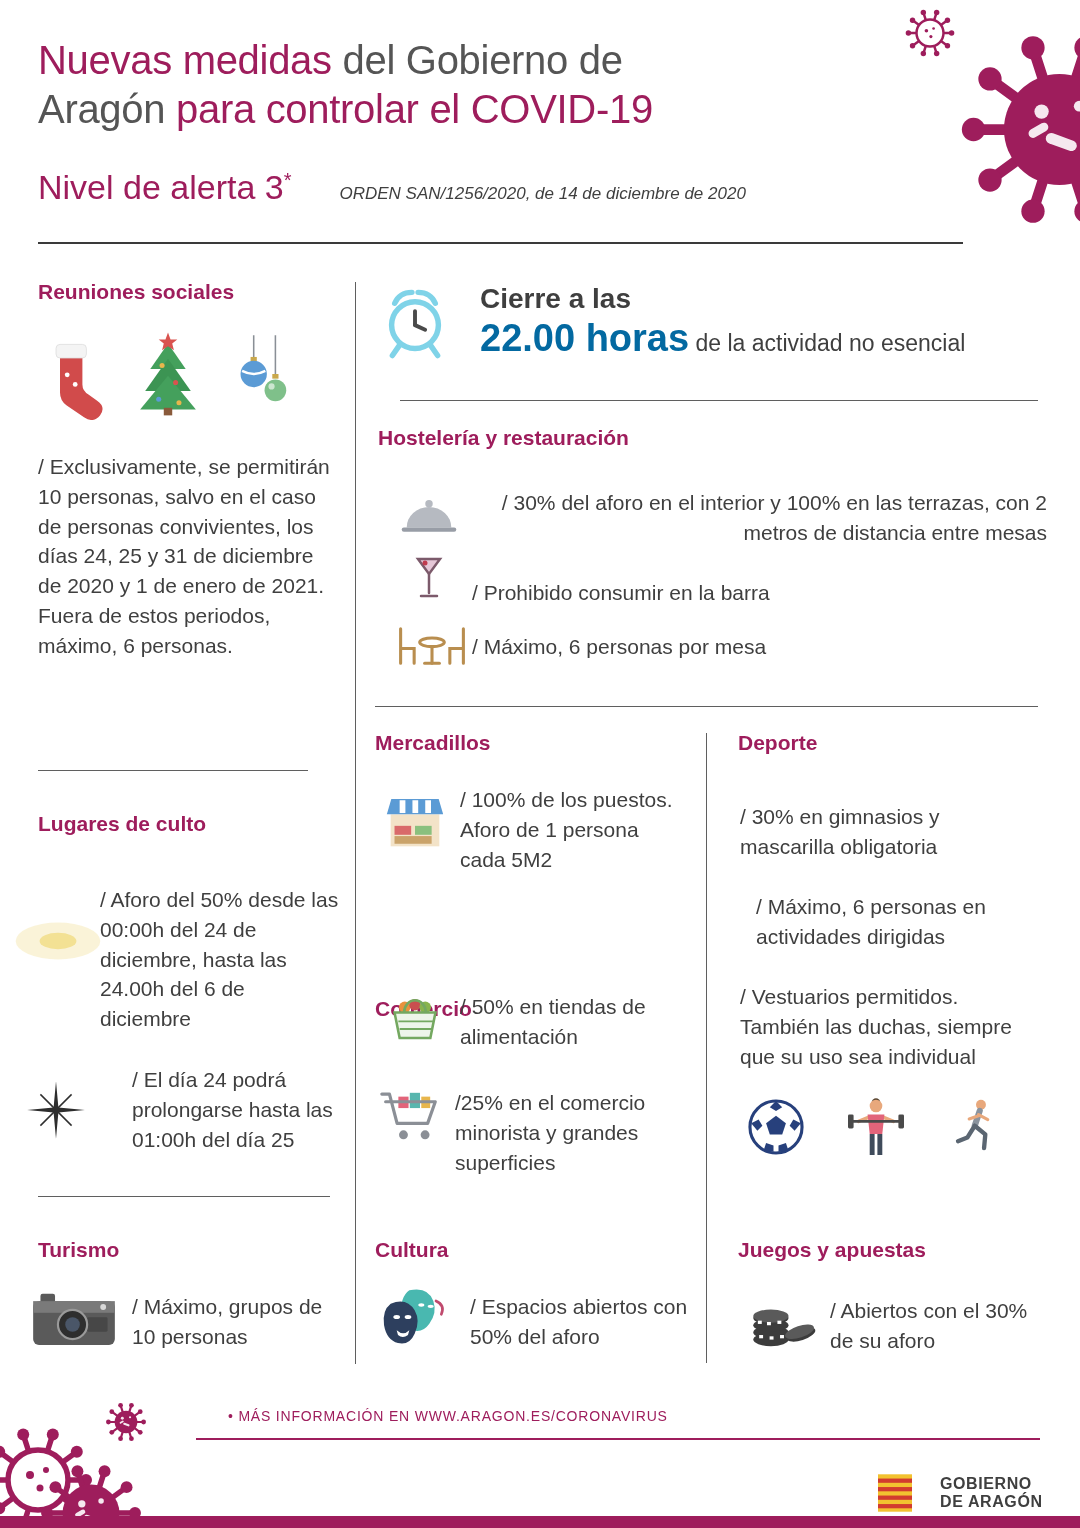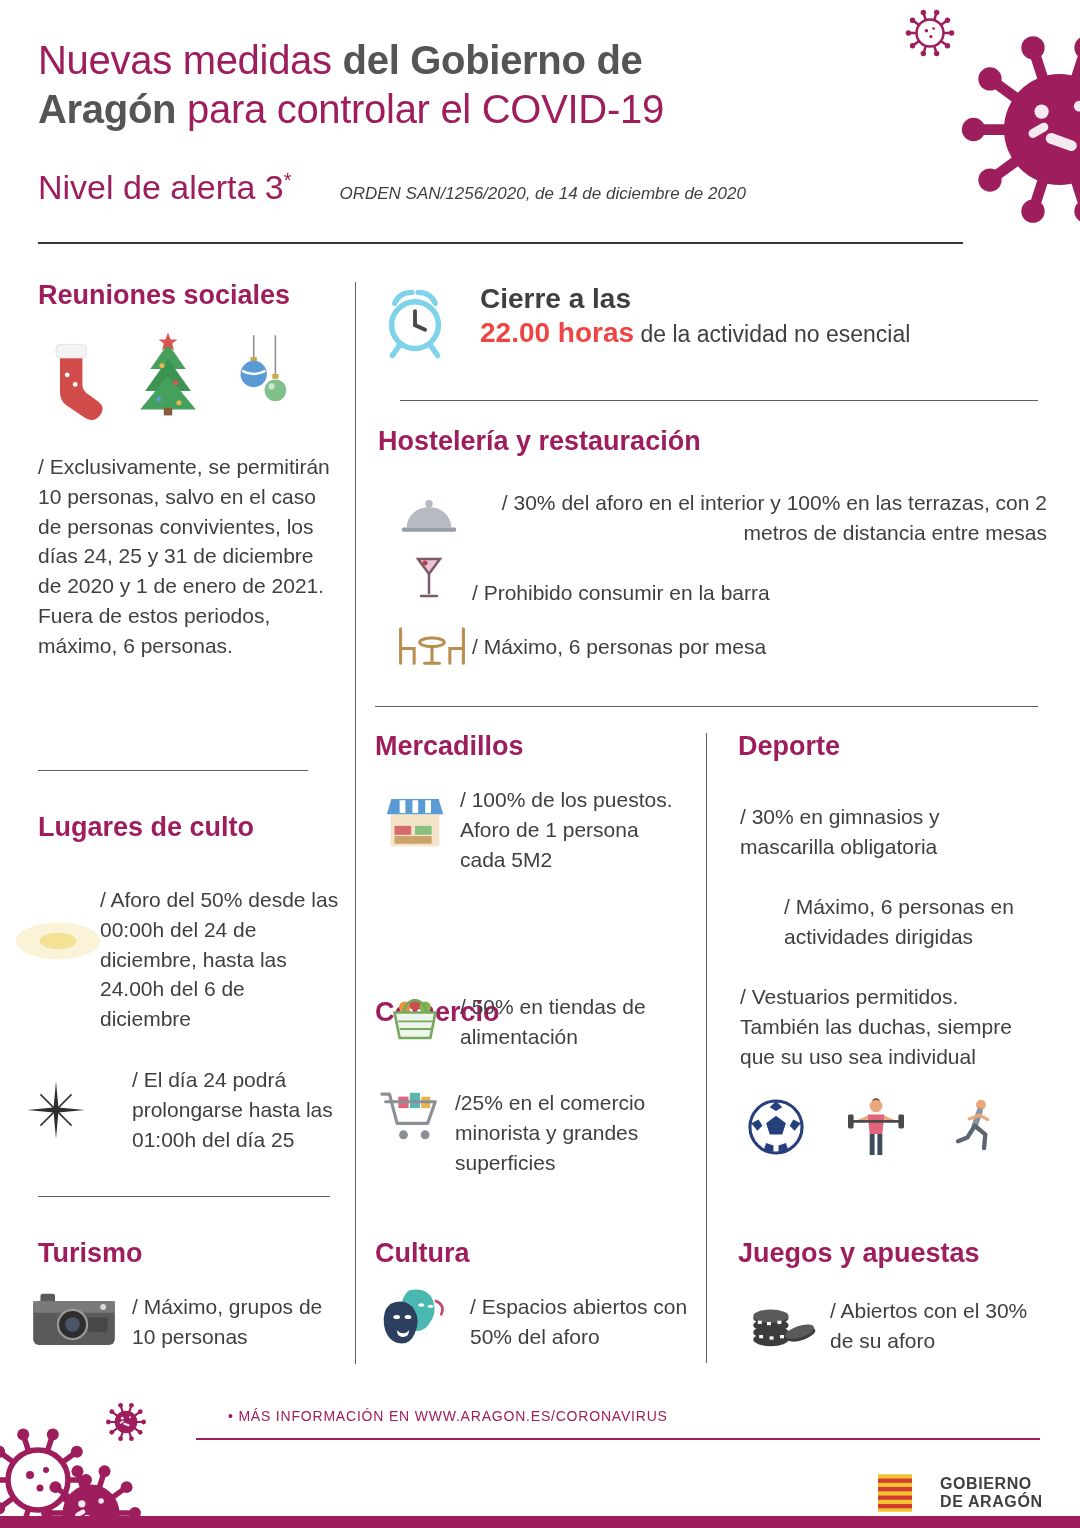--- a/index.html
+++ b/index.html
@@ -2,34 +2,34 @@
 <html><head>
 <meta charset="utf-8">
 <style>
   * { margin:0; padding:0; box-sizing:border-box; }
   body { font-family:"Liberation Sans","DejaVu Sans",sans-serif; background:#ffffff; }
   .page { position:relative; width:1080px; height:1528px; background:#ffffff; overflow:hidden; color:#3f3f3f; }
   .abs { position:absolute; }
   .prewrap { white-space:pre-wrap; }
   .b { font-weight:400; }
   .accent { color:#9e1d5c; }
-  .lt { color:#555555; font-weight:700; }
+  .lt { color:#555555; font-weight:400; }
   .title { font-size:40px; line-height:1.22; font-weight:400; letter-spacing:-0.3px; }
   .alert { font-size:34px; color:#9e1d5c; font-weight:400; }
   .alert sup { font-size:20px; }
   .order { font-size:17px; font-style:italic; color:#3f3f3f; }
   .header-rule { border-top:2px solid #3a3a3a; }
   .rule { border-top:1px solid #5f5f5f; }
   .rule-accent { border-top:2px solid #9e1d5c; }
   .vrule { border-left:1px solid #5f5f5f; }
-  .sec { font-size:27px; color:#9e1d5c; font-weight:700; }
+  .sec { font-size:21px; color:#9e1d5c; font-weight:700; }
   .body-text { font-size:21px; line-height:1.42; color:#3f3f3f; }
   .closure-line1 { font-size:28px; color:#3f3f3f; font-weight:700; }
   .closure-line2 { font-size:23px; color:#3f3f3f; font-weight:700; margin-top:2px; }
-  .time { font-size:28px; color:#ef4444; font-weight:700; }
+  .time { font-size:38px; color:#0369a1; font-weight:700; }
   .footer-info { font-size:14px; letter-spacing:0.8px; color:#9e1d5c; cursor:pointer; }
   .logo-text { font-size:16px; font-weight:700; letter-spacing:0.6px; color:#3f3f3f; line-height:1.15; }
   .bottom-bar { background:#9e1d5c; }
 </style>
 </head>
 <body>
 
 <svg width="0" height="0" style="position:absolute" aria-hidden="true">
   <symbol id="sym-virus-solid" viewBox="0 0 120 120">
     <g stroke="currentColor" stroke-width="6" stroke-linecap="round">
@@ -376,21 +376,21 @@
     </svg>
   <p class="abs body-text" style="left:460px; top:992px; width:240px;"><span>/ </span><span class="b">50%</span><span> en </span><span class="b">tiendas de alimentación</span></p>
 
   <svg class="abs" style="left:378px; top:1084px; width:70px; height:66px;">
       <use href="#sym-cart"></use>
     </svg>
   <p class="abs body-text" style="left:455px; top:1088px; width:248px;"><span class="b">/25%</span><span> en el </span><span class="b">comercio minorista</span><span> y </span><span class="b">grandes superficies</span></p>
 
   <h2 class="abs sec" style="left:738px; top:731px;text-align:right;">Deporte</h2>
   <p class="abs body-text" style="left:740px; top:802px; width:290px;"><span>/ </span><span class="b">30% en gimnasios</span><span> y </span><span class="b">mascarilla obligatoria</span></p>
-  <p class="abs body-text" style="left:784px; top:892px; width:290px;"><span>/ Máximo, </span><span class="b">6 personas</span><span> en </span><span class="b">actividades dirigidas</span></p>
+  <p class="abs body-text" style="left:756px; top:892px; width:290px;"><span>/ Máximo, </span><span class="b">6 personas</span><span> en </span><span class="b">actividades dirigidas</span></p>
   <p class="abs body-text" style="left:740px; top:982px; width:300px;"><span>/ </span><span class="b">Vestuarios</span><span> permitidos. También las </span><span class="b">duchas, siempre que su uso sea individual</span></p>
   <div class="abs" style="left:745px; top:1092px; display:flex; gap:34px; align-items:center;">
     <svg style="width:62px; height:62px;">
         <use href="#sym-soccer"></use>
       </svg>
     <svg style="width:70px; height:70px;">
         <use href="#sym-lifter"></use>
       </svg>
     <svg style="width:62px; height:70px;">
         <use href="#sym-runner"></use>

